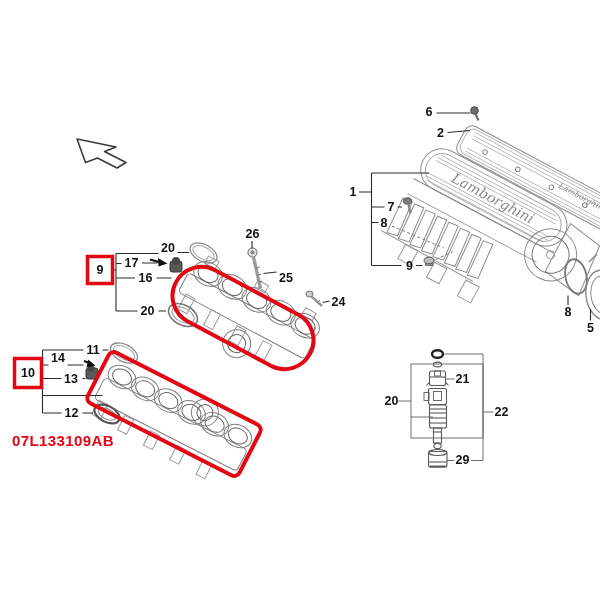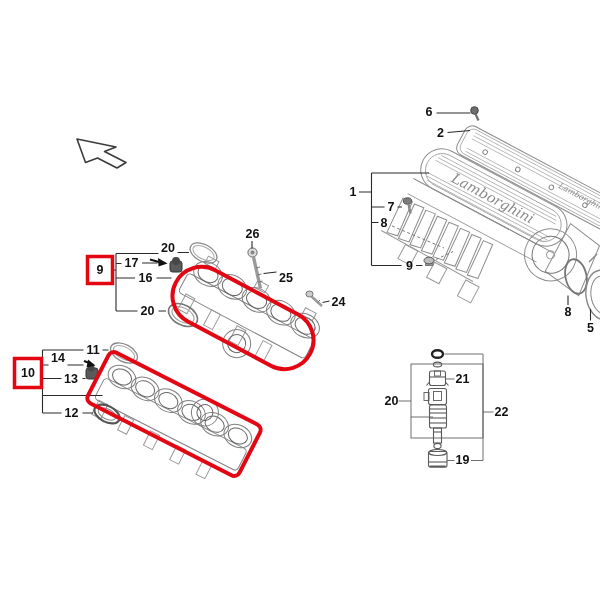--- a/index.html
+++ b/index.html
@@ -268,16 +268,17 @@
 <div class="callout" style="left:100px;top:270px">9</div>
 <div class="callout" style="left:147.5px;top:311px">20</div>
 <div class="callout" style="left:93px;top:349.5px">11</div>
 <div class="callout" style="left:58px;top:358px">14</div>
 <div class="callout" style="left:28px;top:372.5px">10</div>
 <div class="callout" style="left:71px;top:378.5px">13</div>
 <div class="callout" style="left:71.5px;top:412.5px">12</div>
 <div class="callout" style="left:391.5px;top:400.5px">20</div>
 <div class="callout" style="left:462.5px;top:379px">21</div>
 <div class="callout" style="left:501.5px;top:411.5px">22</div>
-<div class="callout" style="left:462.5px;top:460px">19</div>
-
+<div class="callout" style="left:462.5px;top:460px">29</div>
+
+<div class="red-code" style="left:12px;top:433px">07L133109AB</div>
 
 </div>
 
 </body></html>

